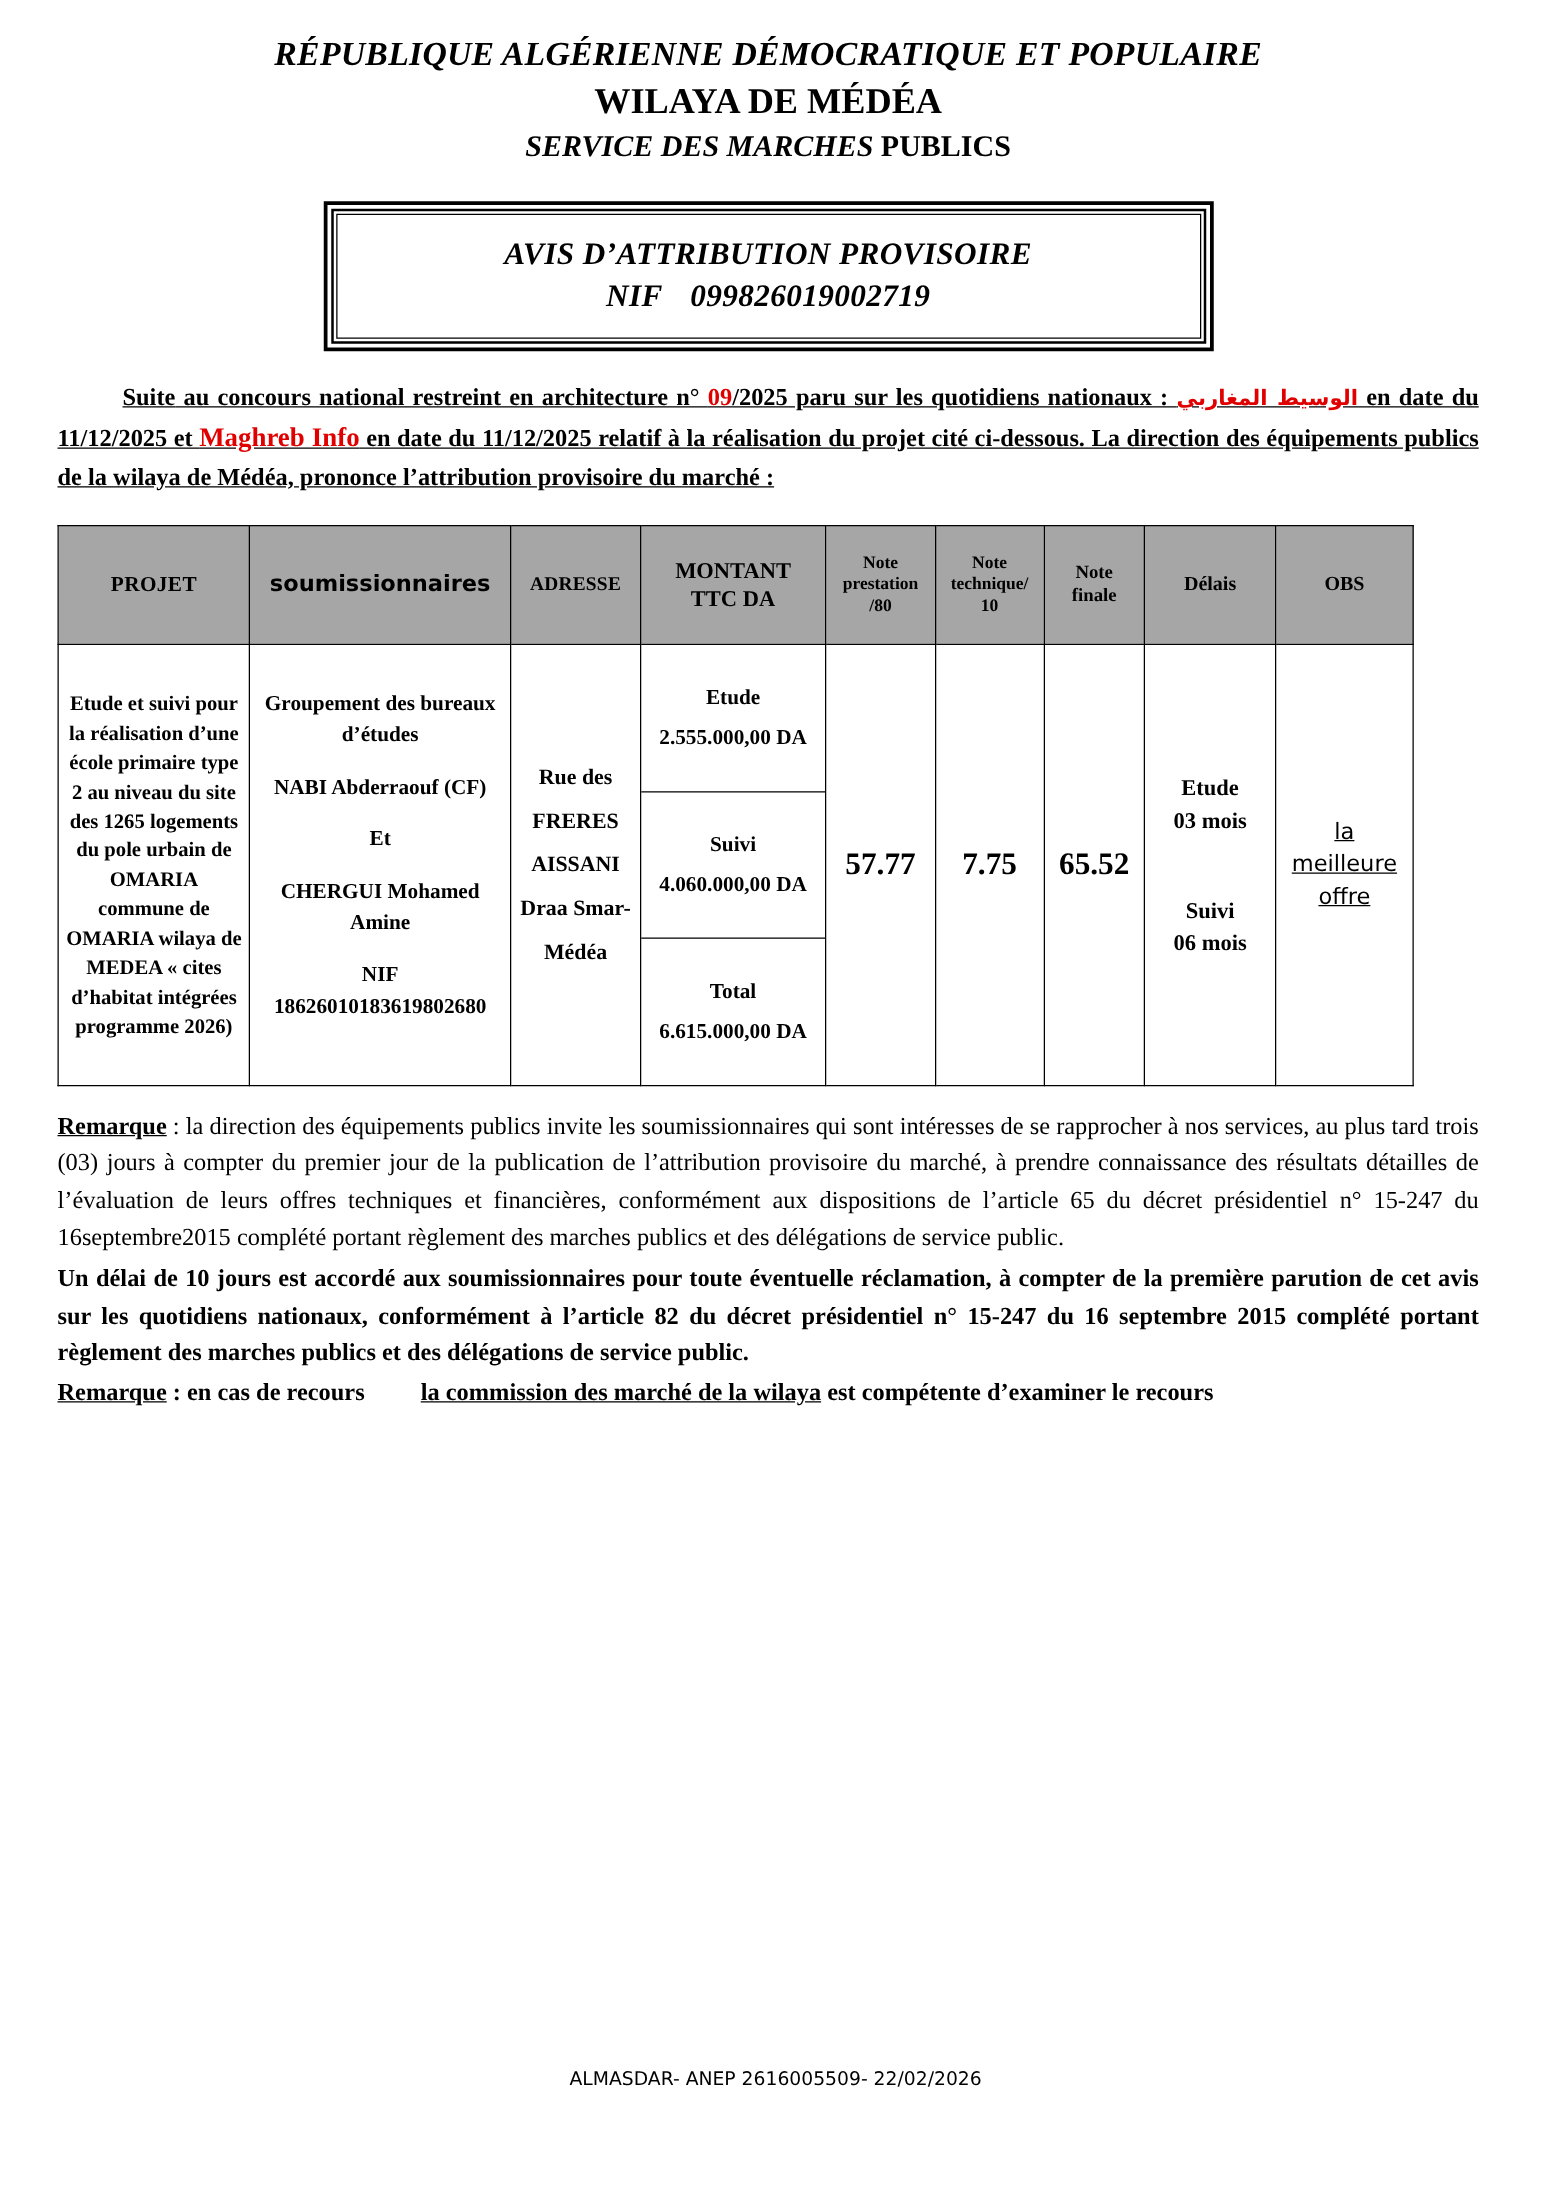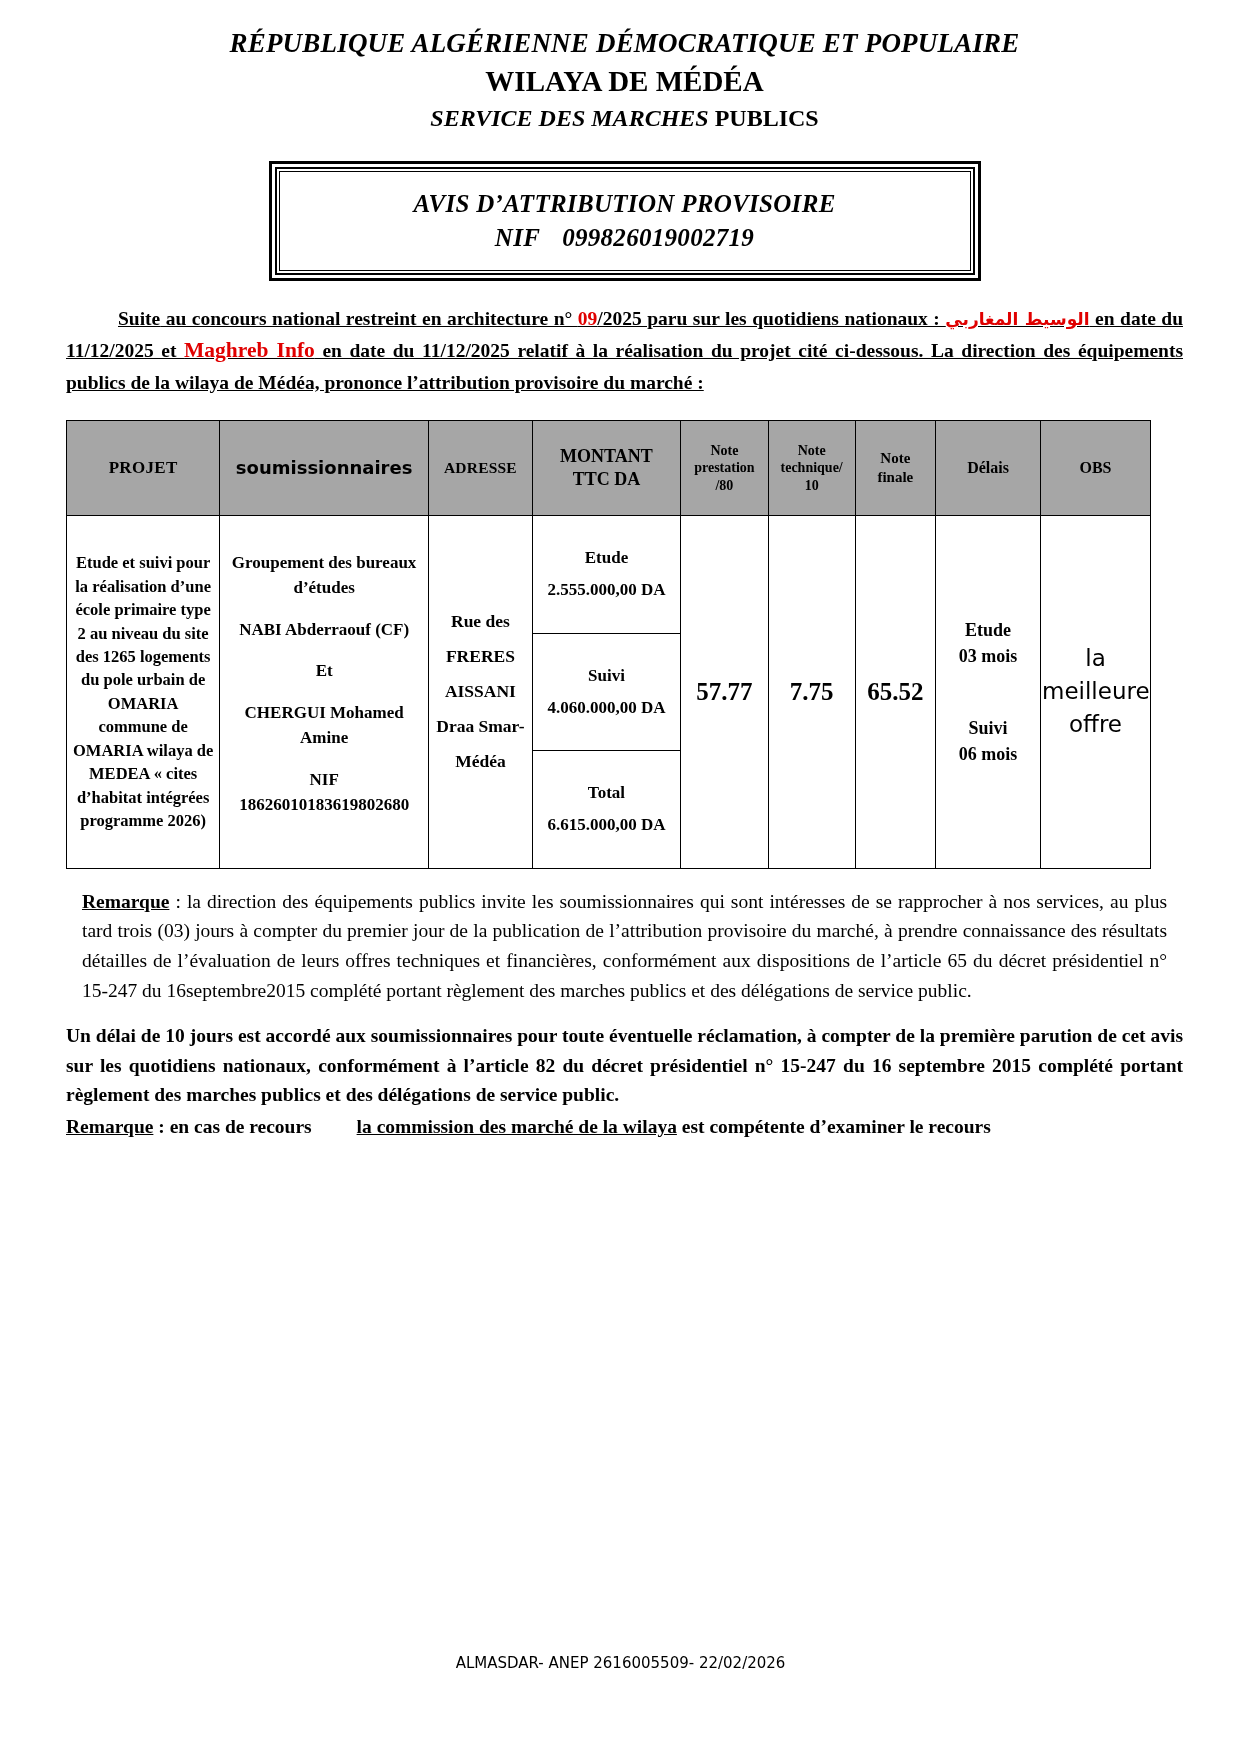--- a/index.html
+++ b/index.html
@@ -12,21 +12,21 @@
     height: 1755px;
     font-family: "Liberation Serif", "DejaVu Serif", serif;
     color: #000000;
     position: relative;
     overflow: hidden;
   }
   .page {
     width: 1241px;
     height: 1692px;
     box-sizing: border-box;
-    padding: 26px 58px 0 66px;
+    padding: 26px 58px 0 46px;
     position: relative;
   }
 
   
   .hdr { text-align: center; }
   .hdr-l1 {
     font-size: 27px;
     font-weight: bold;
     font-style: italic;
     letter-spacing: .2px;
@@ -173,37 +173,38 @@
     font-size: 25px;
     font-weight: bold;
   }
   td.c-delais {
     font-size: 18px;
     font-weight: bold;
     line-height: 1.45;
   }
   td.c-delais .sp { height: 46px; }
   td.c-obs {
-    font-size: 23px;
+    font-size: 18px;
     font-family: "DejaVu Sans", sans-serif;
     line-height: 1.45;
+    text-decoration: underline;
   }
 
   
   .remarque-a {
     margin-top: 18px;
     font-size: 19.5px;
     line-height: 1.52;
     text-align: justify;
   }
   .remarque-a .lead {
     font-weight: bold;
     text-decoration: underline;
   }
-  .remarque-a p { margin: 16px; }
+  .remarque-a p { margin: 0; }
 
   .remarque-b {
     margin-top: 4px;
     font-size: 19.5px;
     font-weight: bold;
     line-height: 1.52;
     text-align: justify;
   }
   .remarque-b p { margin: 0; }
 

